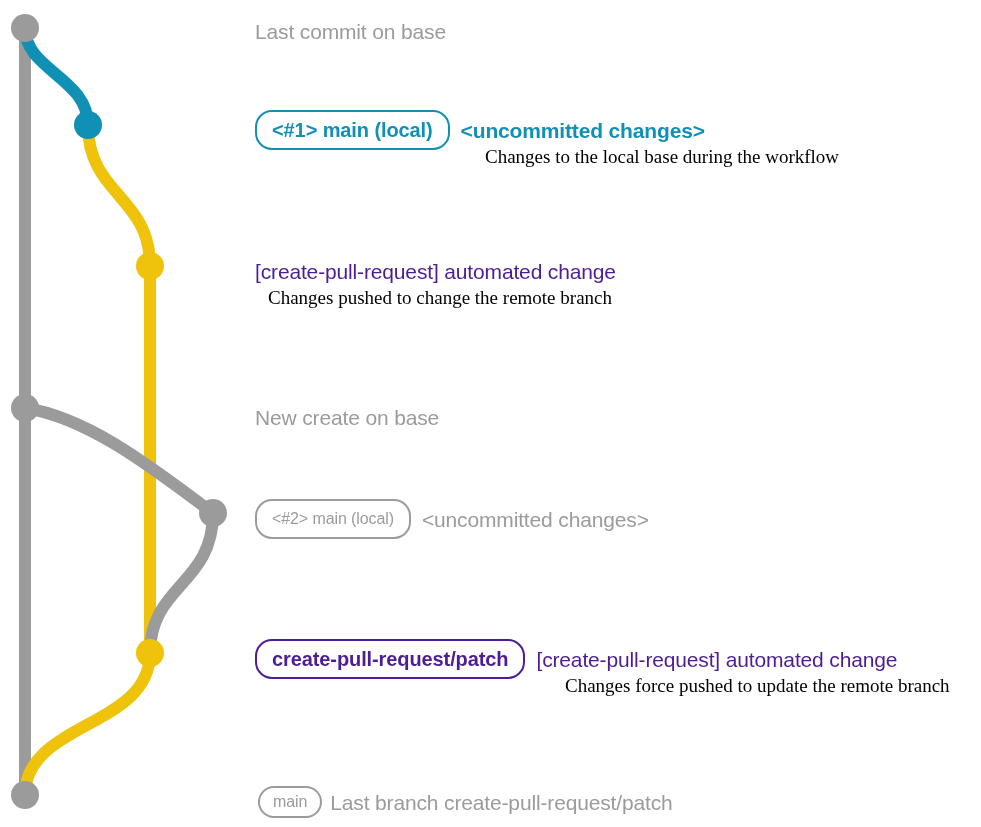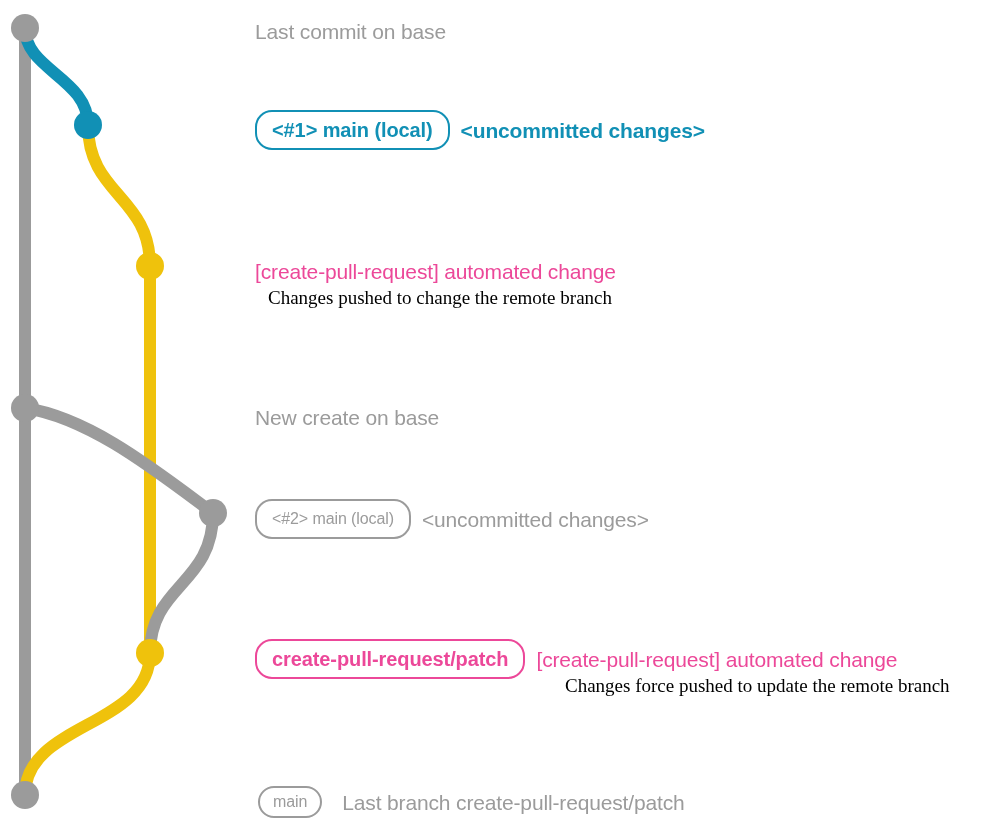--- a/index.html
+++ b/index.html
@@ -85,21 +85,21 @@
     font-family: "Liberation Serif", "DejaVu Serif", serif;
     font-size: 19px;
     color: #000000;
     white-space: nowrap;
     line-height: 1;
     margin-top: 6px;
   }
 
   
   .c-blue   { color: #1190B5; }
-  .c-yellow { color: #ec4899; }
+  .c-yellow { color: #4c1d95; }
   .c-gray   { color: #9B9B9B; }
 
   
   #row-last-commit   { top: 8px; }
   #row-last-commit .row-line { padding-left: 255px; }
 
   #row-commit-1      { top: 107px; }
   #row-commit-1 .sub-wrap { padding-left: 485px; }
 
   #row-commit-2      { top: 248px; }
@@ -109,21 +109,21 @@
   #row-new-commit    { top: 394px; }
   #row-new-commit .row-line { padding-left: 255px; }
 
   #row-commit-3      { top: 496px; }
   #row-commit-3 .sub-wrap { padding-left: 485px; }
 
   #row-commit-4      { top: 636px; }
   #row-commit-4 .sub-wrap { padding-left: 565px; }
 
   #row-merge         { top: 779px; }
-  #row-merge .row-line { padding-left: 258px; gap: 20px; align-items: center; }
+  #row-merge .row-line { padding-left: 258px; gap: 8px; align-items: center; }
   #row-merge .badge { padding: 0 13px; height: 32px; }
 </style>
 </head>
 <body>
 
 <svg id="git-graph-svg" viewBox="0 0 981 827" xmlns="http://www.w3.org/2000/svg">
 
   <path d="M25,28 L25,795" fill="none" stroke="#9B9B9B" stroke-width="12" stroke-linecap="butt"></path>
 
   <path d="M25,28 C25,70 88,78 88,125" fill="none" stroke="#1190B5" stroke-width="12" stroke-linecap="round"></path>
@@ -153,20 +153,23 @@
     <div class="row-line">
       <span class="headline c-gray">Last commit on base</span>
     </div>
   </div>
 
   <div class="row" id="row-commit-1">
     <div class="row-line">
       <span class="badge c-blue">&lt;#1&gt; main (local)</span>
       <span class="headline bold-h c-blue">&lt;uncommitted changes&gt;</span>
     </div>
+    <div class="sub-wrap">
+      <span class="subtext">Changes to the local base during the workflow</span>
+    </div>
   </div>
 
   <div class="row" id="row-commit-2">
     <div class="row-line">
       <span class="headline c-yellow">[create-pull-request] automated change</span>
     </div>
     <div class="sub-wrap">
       <span class="subtext">Changes pushed to change the remote branch</span>
     </div>
   </div>

